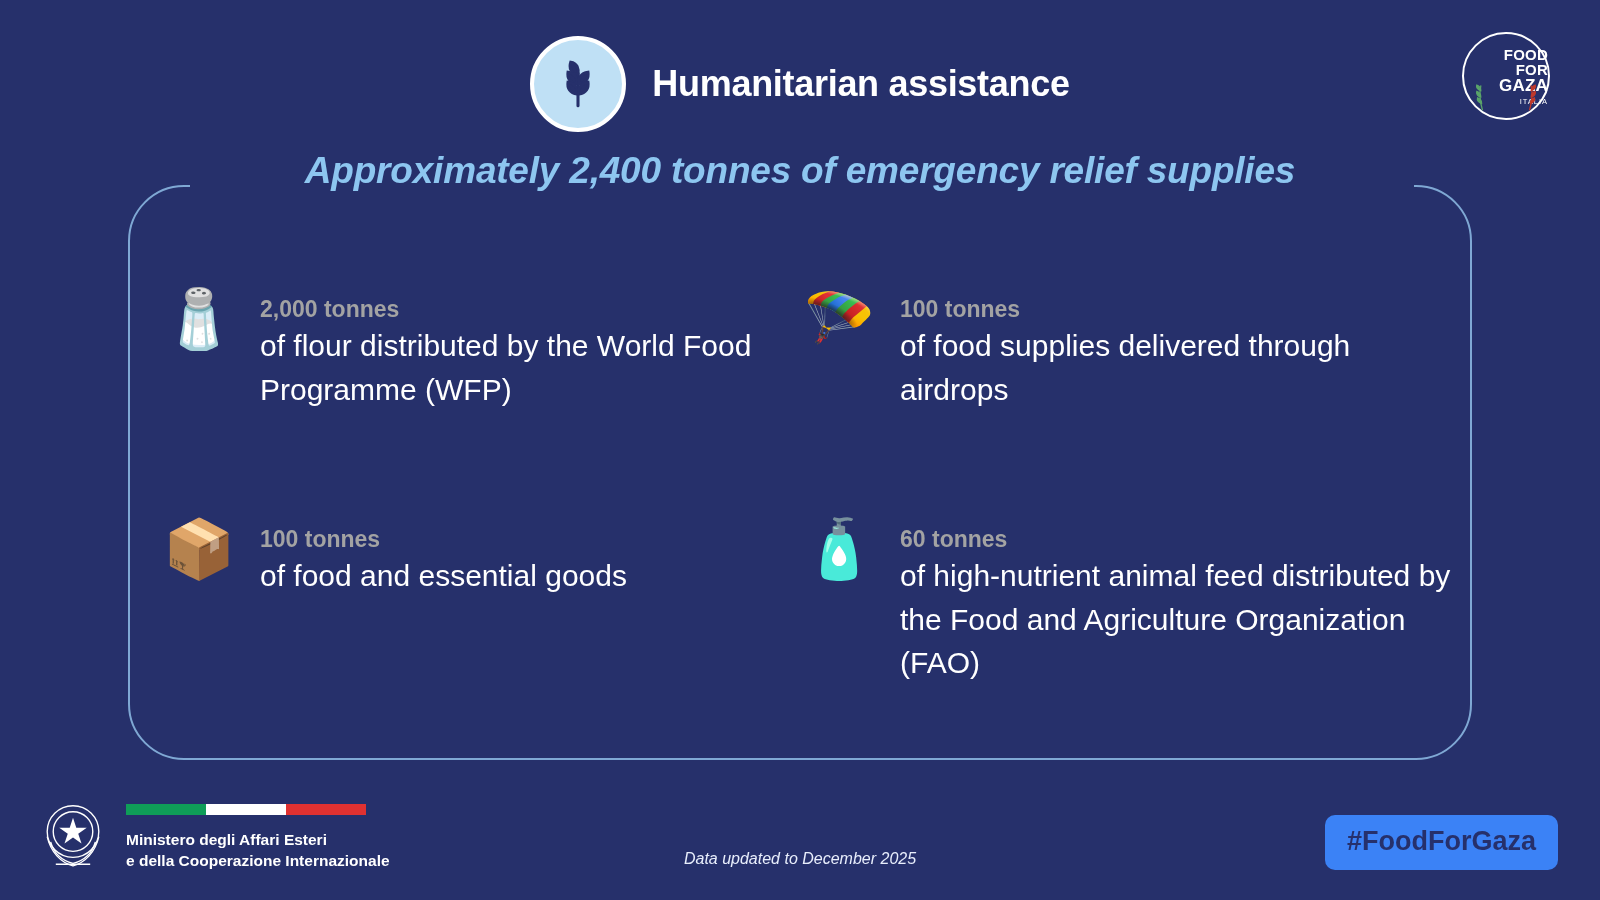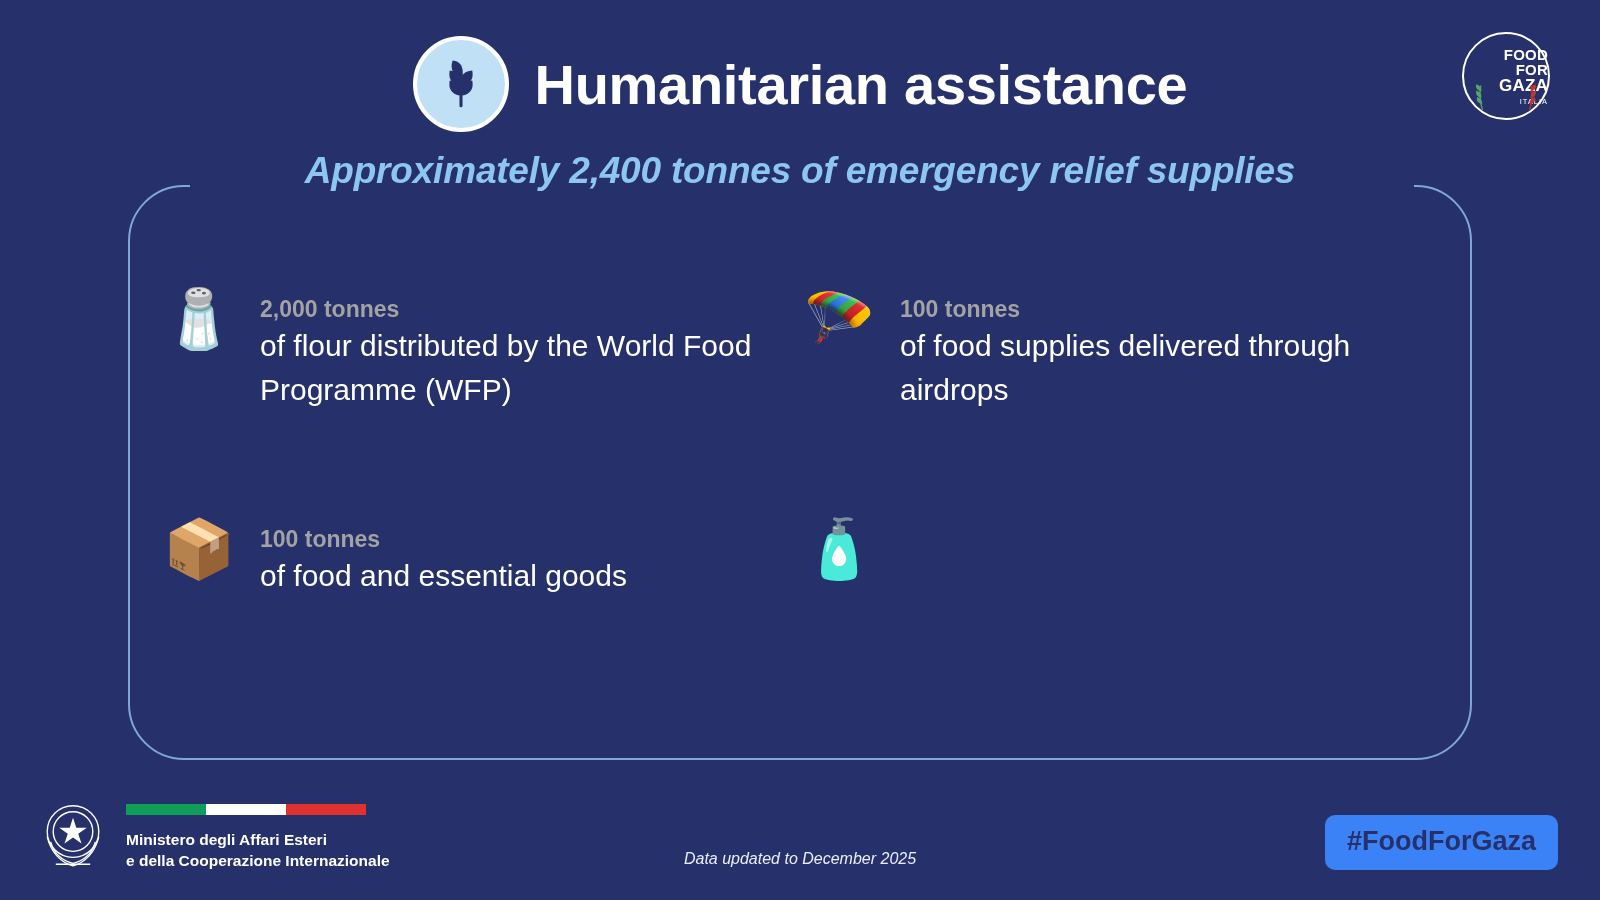--- a/index.html
+++ b/index.html
@@ -34,21 +34,21 @@
     border-radius: 50%;
     background: #bfe0f5;
     border: 4px solid #ffffff;
     display: flex;
     align-items: center;
     justify-content: center;
     flex: none;
   }
   .header-title {
     color: #ffffff;
-    font-size: 56px;
+    font-size: 36px;
     font-weight: bold;
     letter-spacing: -0.3px;
     white-space: nowrap;
     text-align: center;
   }
 
   
   .ffg-logo {
     position: absolute;
     top: 32px;
@@ -273,20 +273,24 @@
     <div class="item">
       <div class="emoji">📦</div>
       <div class="txt">
         <div class="amount">100 tonnes</div>
         <div class="desc">of food and essential goods</div>
       </div>
     </div>
 
     <div class="item">
       <div class="emoji">🧴</div>
+      <div class="txt">
+        <div class="amount">60 tonnes</div>
+        <div class="desc">of high-nutrient animal feed distributed by the Food and Agriculture Organization (FAO)</div>
+      </div>
     </div>
 
   </div>
 
   <svg class="footer-emblem" viewBox="0 0 100 100" aria-hidden="true">
     <g fill="none" stroke="#ffffff" stroke-width="1.6">
       <circle cx="50" cy="46" r="30"></circle>
       <circle cx="50" cy="46" r="23"></circle>
       <path d="M50 30 L53.8 41.5 L66 41.5 L56.1 48.6 L59.9 60 L50 52.9 L40.1 60 L43.9 48.6 L34 41.5 L46.2 41.5 Z" fill="#ffffff" stroke="none"></path>
       <path d="M20 52 C24 70 36 82 50 86 C64 82 76 70 80 52"></path>

